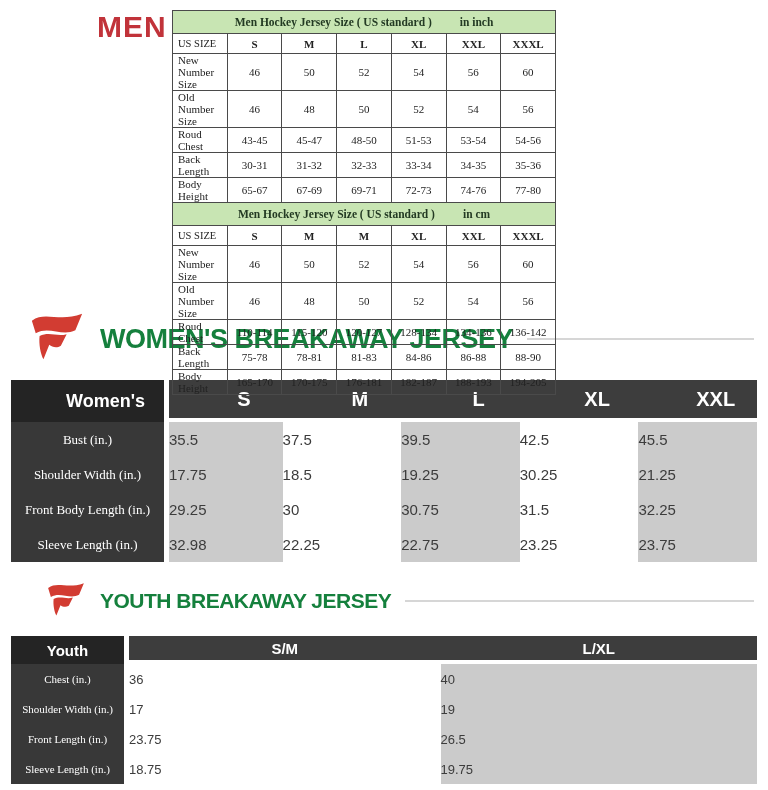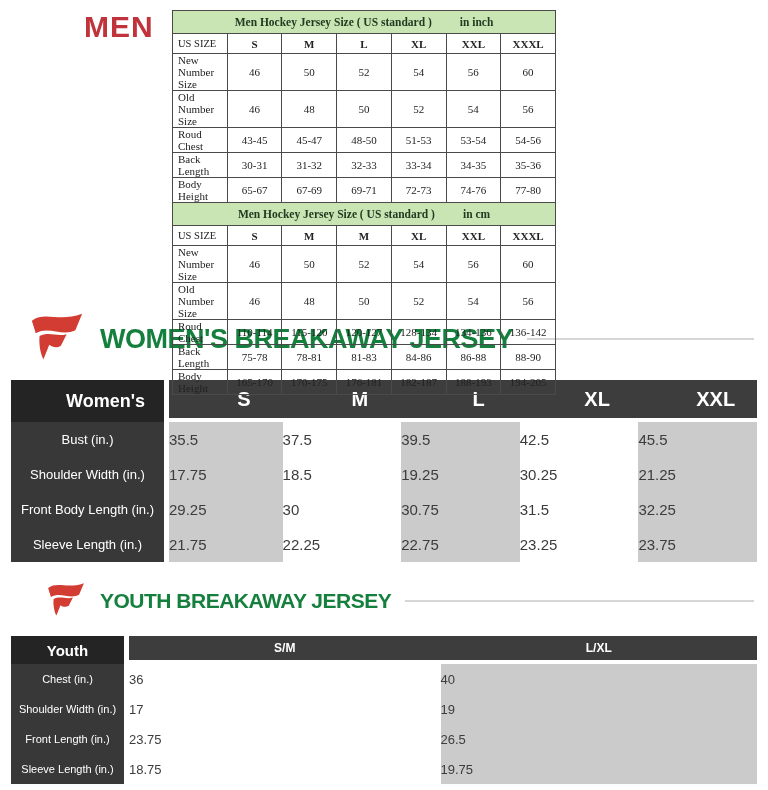--- a/index.html
+++ b/index.html
@@ -7,21 +7,21 @@
   body {
     height: 790px;
     overflow: hidden;
     font-family: "Liberation Sans", sans-serif;
     position: relative;
   }
 
   
   .men-section { position: relative; padding-top: 10px; height: 296px; }
   .men-heading {
-    position: absolute; left: 84px; top: 10px;
+    position: absolute; left: 97px; top: 10px;
     font-size: 30px; font-weight: 800; letter-spacing: 1px;
     color: #c1333a;
     font-family: "Liberation Sans", sans-serif;
   }
   .men-wrap { margin-left: 172px; width: 448px; }
   table.men {
     border-collapse: collapse;
     width: 384px;
     font-family: "Liberation Serif", serif;
     font-size: 11px;
@@ -66,35 +66,35 @@
     margin: 0 11px; width: 746px; table-layout: fixed;
     font-family: "Liberation Sans", sans-serif;
   }
   table.striped .header-row th {
     background: #3d3d3d; color: #ffffff; font-weight: bold; text-align: center;
   }
   table.striped .header-row th:first-child { background: #242424; }
   table.striped .header-row th:not(:first-child) { border-bottom: 4px solid #ffffff; }
   table.striped tr > *:nth-child(2) { border-left: 5px solid #ffffff; }
   table.striped tr:not(.header-row) th {
-    background: #383838; color: #ffffff; font-weight: normal; text-align: center;
+    background: #383838; color: #ffffff; font-weight: normal; text-align: center; font-family: Liberation Serif, serif;
   }
   table.striped td { color: #3c3c3c; background: #ffffff; }
 
   
   table.w-table td:nth-of-type(odd) { background: #cbcbcb; }
   table.w-table .header-row th { height: 42px; font-size: 20px; padding-left: 36px; }
   table.w-table .header-row th:first-child { font-size: 18px; }
   table.w-table th:first-child { width: 153px; }
   table.w-table tr:not(.header-row) th { font-size: 13px; }
   table.w-table td { height: 35px; font-size: 15px; }
 
   
   table.y-table td:nth-of-type(2) { background: #cbcbcb; }
-  table.y-table .header-row th { height: 28px; font-size: 12px; }
+  table.y-table .header-row th { height: 28px; font-size: 15px; }
   table.y-table .header-row th:first-child { font-size: 15px; }
   table.y-table th:first-child { width: 113px; }
   table.y-table tr:not(.header-row) th { font-size: 11px; }
   table.y-table td { height: 30px; font-size: 13px; }
 </style>
 </head>
 <body>
 
 <div class="men-section">
   <div class="men-heading">MEN</div>
@@ -261,21 +261,21 @@
       <tr>
         <th>Front Body Length (in.)</th>
         <td>29.25</td>
         <td>30</td>
         <td>30.75</td>
         <td>31.5</td>
         <td>32.25</td>
       </tr>
       <tr>
         <th>Sleeve Length (in.)</th>
-        <td>21.75</td>
+        <td>32.98</td>
         <td>22.25</td>
         <td>22.75</td>
         <td>23.25</td>
         <td>23.75</td>
       </tr>
     </tbody>
   </table>
 
 <div class="section-head youth">
   <svg class="logo" viewBox="0 0 64 60" aria-hidden="true">

